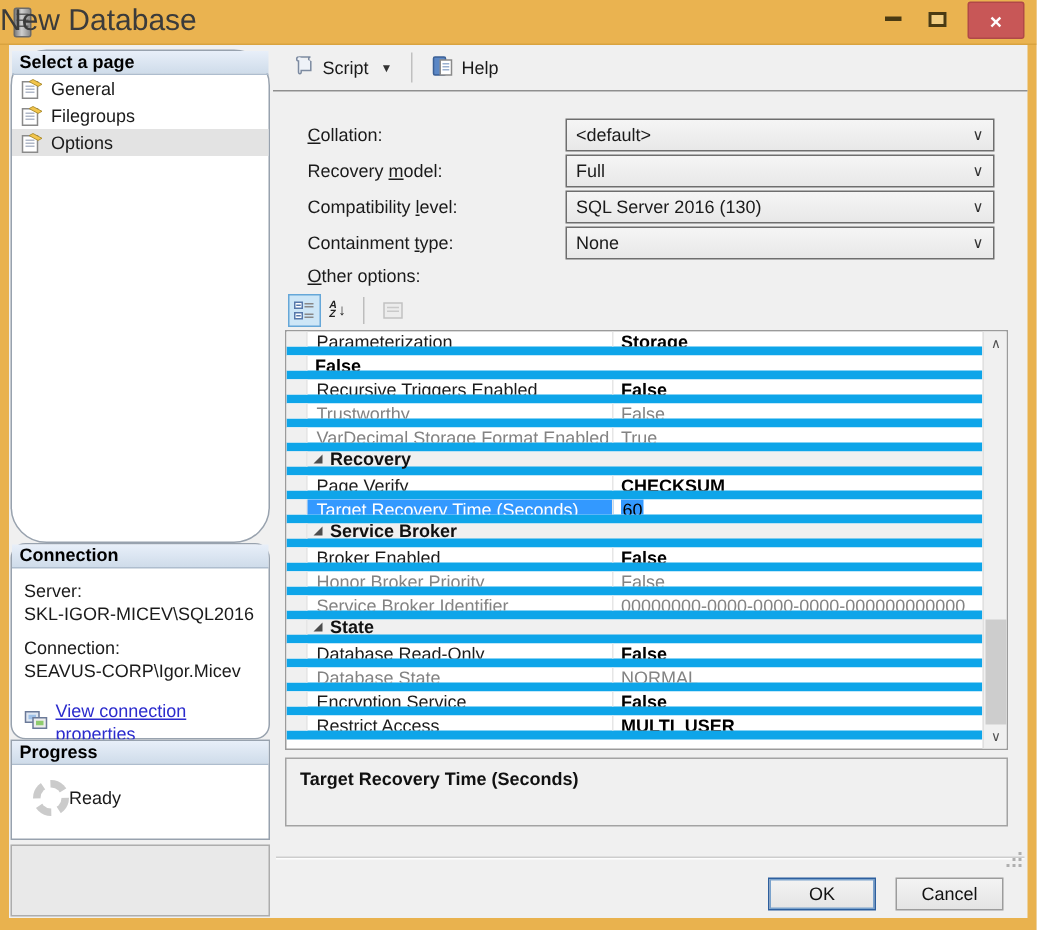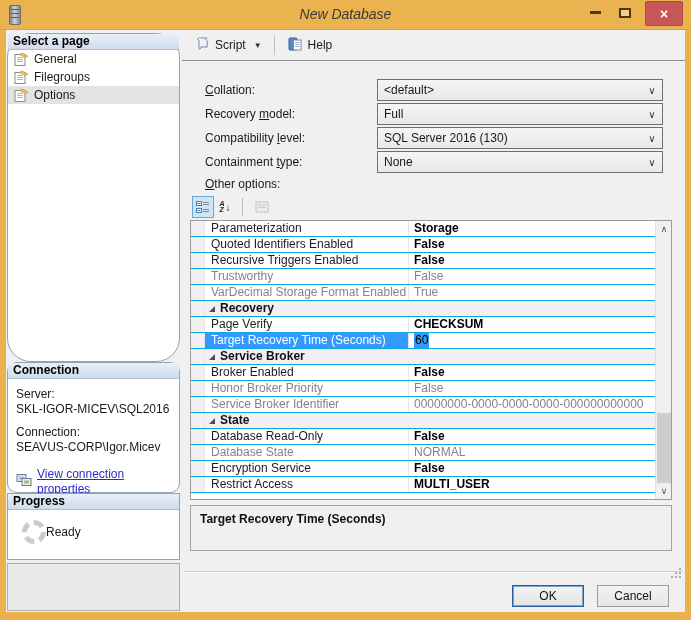--- a/index.html
+++ b/index.html
@@ -5,21 +5,21 @@
   * { margin:0; padding:0; box-sizing:border-box; }
   html,body { width:691px; height:620px; }
   body {
     position:relative; background:#E9B24E; overflow:hidden;
     font-family:"Liberation Sans", sans-serif; font-size:12px; color:#1a1a1a;
   }
   
   .titlebar { position:absolute; left:0; top:0; width:691px; height:30px; background:#EAB350; border-bottom:1px solid #D9A33F; }
   .app-icon { position:absolute; left:9px; top:5px; width:12px; height:20px; background:linear-gradient(90deg,#7e7e7e,#cfcfcf 45%,#8a8a8a); border:1px solid #6a6a6a; border-radius:2px; }
   .app-icon::before { content:""; position:absolute; left:1px; right:1px; top:3px; height:1px; background:#5d5d5d; box-shadow:0 4px 0 #5d5d5d, 0 8px 0 #5d5d5d; }
-  .title { position:absolute; left:0; top:0; width:100%; height:30px; line-height:29px; text-align:center; font-size:14px; color:#3b3b3b;font-style:italic; }
+  .title { position:absolute; left:0; top:0; width:100%; height:30px; line-height:29px; font-size:20px; color:#3b3b3b; }
   .winbtn { position:absolute; top:0; height:25px; display:flex; align-items:center; justify-content:center; }
   .btn-min { left:582px; width:26px; }
   .btn-min i { display:block; width:11px; height:3px; background:#4a3a12; }
   .btn-max { left:612px; width:26px; }
   .btn-max i { display:block; width:12px; height:10px; border:2px solid #4a3a12; background:#F2CE82; }
   .btn-close { left:645px; width:38px; height:25px; top:1px; background:#C85757; border:1px solid #B04848; border-radius:2px; color:#fff; font-size:14px; font-weight:bold; }
   
   .client { position:absolute; left:6px; top:30px; width:679px; height:582px; background:#F0F0F0; }
   
   .section { position:absolute; left:1px; width:173px; border:1px solid #98A2AE; background:#fff; }
@@ -55,21 +55,21 @@
   .pg-toolbar { position:absolute; left:186px; top:166px; height:22px; display:flex; align-items:center; }
   .pg-btn { width:22px; height:22px; display:flex; align-items:center; justify-content:center; border:1px solid transparent; }
   .pg-btn.checked { background:#CDE6F7; border:1px solid #66A7D8; }
   .pg-btn.disabled { opacity:.45; }
   .pg-tb-sep { width:1px; height:18px; background:#BDBDBD; margin:0 8px 0 6px; }
   .az { display:flex; flex-direction:column; font-size:7px; font-weight:bold; line-height:6px; color:#222; }
   .sort-arr { font-size:10px; color:#222; margin-left:1px; }
   
   .grid { position:absolute; left:184px; top:190px; width:482px; height:280px; background:#fff; border:1px solid #9B9B9B; }
   .grid-rows { position:absolute; left:0; top:0; right:16px; bottom:0; overflow:hidden; }
-  .pg-row { display:flex; height:16px; line-height:15px; border-bottom:1px solid #0ea5e9; background:#fff; }
+  .pg-row { display:flex; height:16px; line-height:15px; border-bottom:6px solid #0ea5e9; background:#fff; }
   .pg-margin { width:14px; background:#F0F0F0; border-right:1px solid #E6E6E6; }
   .pg-name { width:204px; padding-left:6px; border-right:1px solid #E6E6E6; overflow:hidden; white-space:nowrap; color:#1c1c1c; }
   .pg-val { flex:1; padding-left:5px; overflow:hidden; white-space:nowrap; }
   .pg-val.b { font-weight:bold; color:#000; }
   .dis { color:#838383 !important; font-weight:normal !important; }
   .pg-row.cat { background:#F0F0F0; }
   .pg-cat { flex:1; display:flex; align-items:center; gap:5px; padding-left:4px; font-weight:bold; color:#111; }
   .tri { width:0; height:0; border-bottom:6px solid #4d4d4d; border-left:6px solid transparent; }
   .pg-name.selname { background:#3399FF; color:#fff; }
   .hl { background:#3399FF; color:#000000; padding:12px 1px; }
@@ -261,21 +261,20 @@
 
   <div class="grid">
     <div class="grid-rows">
         <div class="pg-row">
           <span class="pg-margin"></span>
           <span class="pg-name">Parameterization</span>
           <span class="pg-val b">Storage</span>
         </div>
         <div class="pg-row">
           <span class="pg-margin"></span>
-          <span class="pg-name">Quoted Identifiers Enabled</span>
           <span class="pg-val b">False</span>
         </div>
         <div class="pg-row">
           <span class="pg-margin"></span>
           <span class="pg-name">Recursive Triggers Enabled</span>
           <span class="pg-val b">False</span>
         </div>
         <div class="pg-row">
           <span class="pg-margin"></span>
           <span class="pg-name dis">Trustworthy</span>

